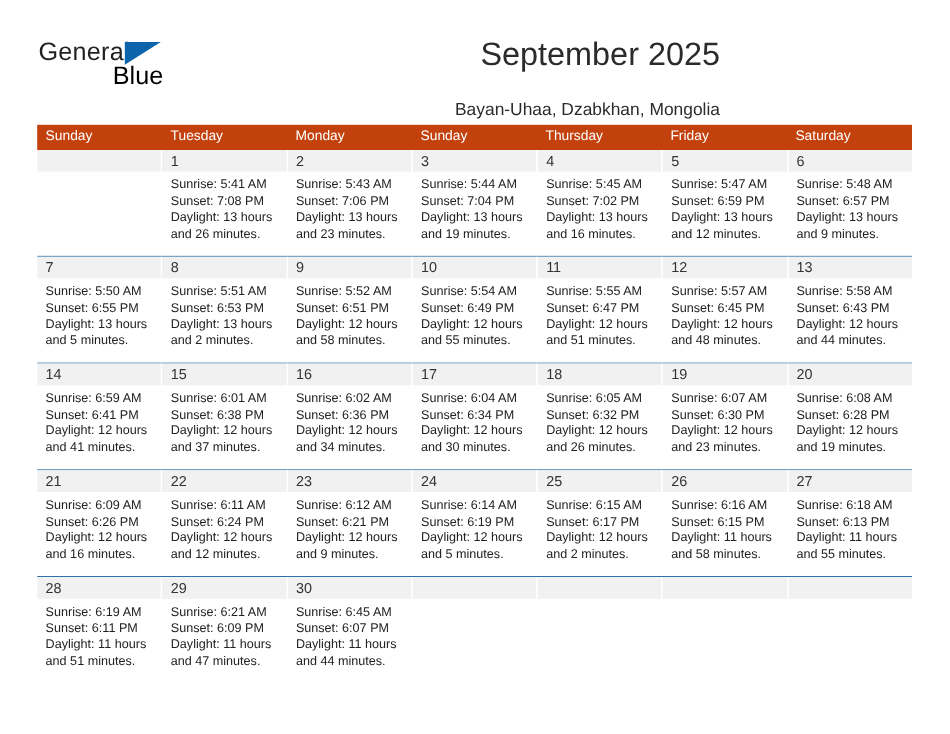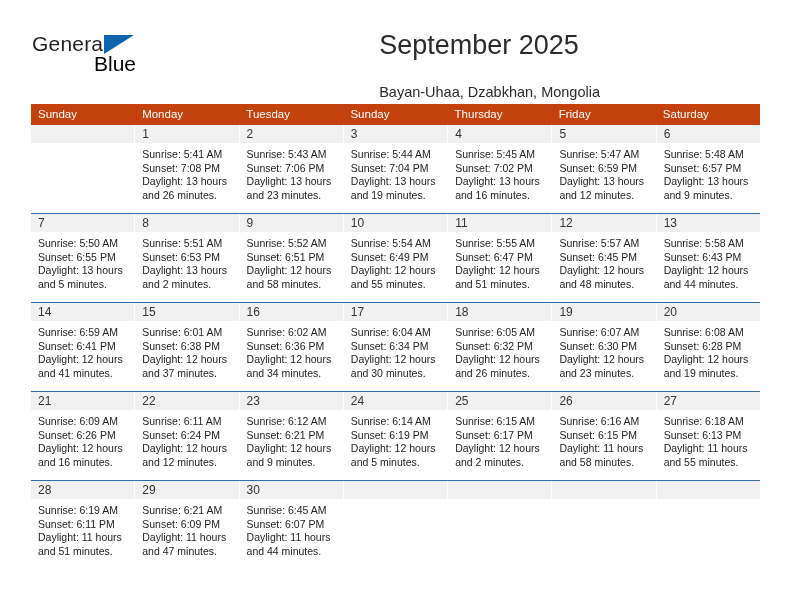--- a/index.html
+++ b/index.html
@@ -65,20 +65,21 @@
     top: 20px;
     font-size: 21px;
     color: #000000;
     font-family: "Liberation Sans", sans-serif;
   }
 
   .titles {
     position: absolute;
     right: 0;
     top: 0;
+    text-align: right;
   }
   .cal-title {
     font-size: 27px;
     color: #2b2b2b;
     font-weight: normal;
     line-height: 34px;
     white-space: nowrap;
   }
   .cal-subtitle {
     font-size: 14.5px;
@@ -173,22 +174,22 @@
     <div class="titles">
       <div class="cal-title">September 2025</div>
       <div class="cal-subtitle">Bayan-Uhaa, Dzabkhan, Mongolia</div>
     </div>
 
   </div>
 
   <div class="calendar">
     <div class="dow-row" id="dow-row">
         <div class="dow-cell">Sunday</div>
+        <div class="dow-cell">Tuesday</div>
         <div class="dow-cell">Monday</div>
-        <div class="dow-cell">Tuesday</div>
         <div class="dow-cell">Sunday</div>
         <div class="dow-cell">Thursday</div>
         <div class="dow-cell">Friday</div>
         <div class="dow-cell">Saturday</div>
       </div>
     <div id="weeks-container">
         <div class="week first">
           <div class="day-cell empty">
             <div class="day-num"></div>
           </div>

